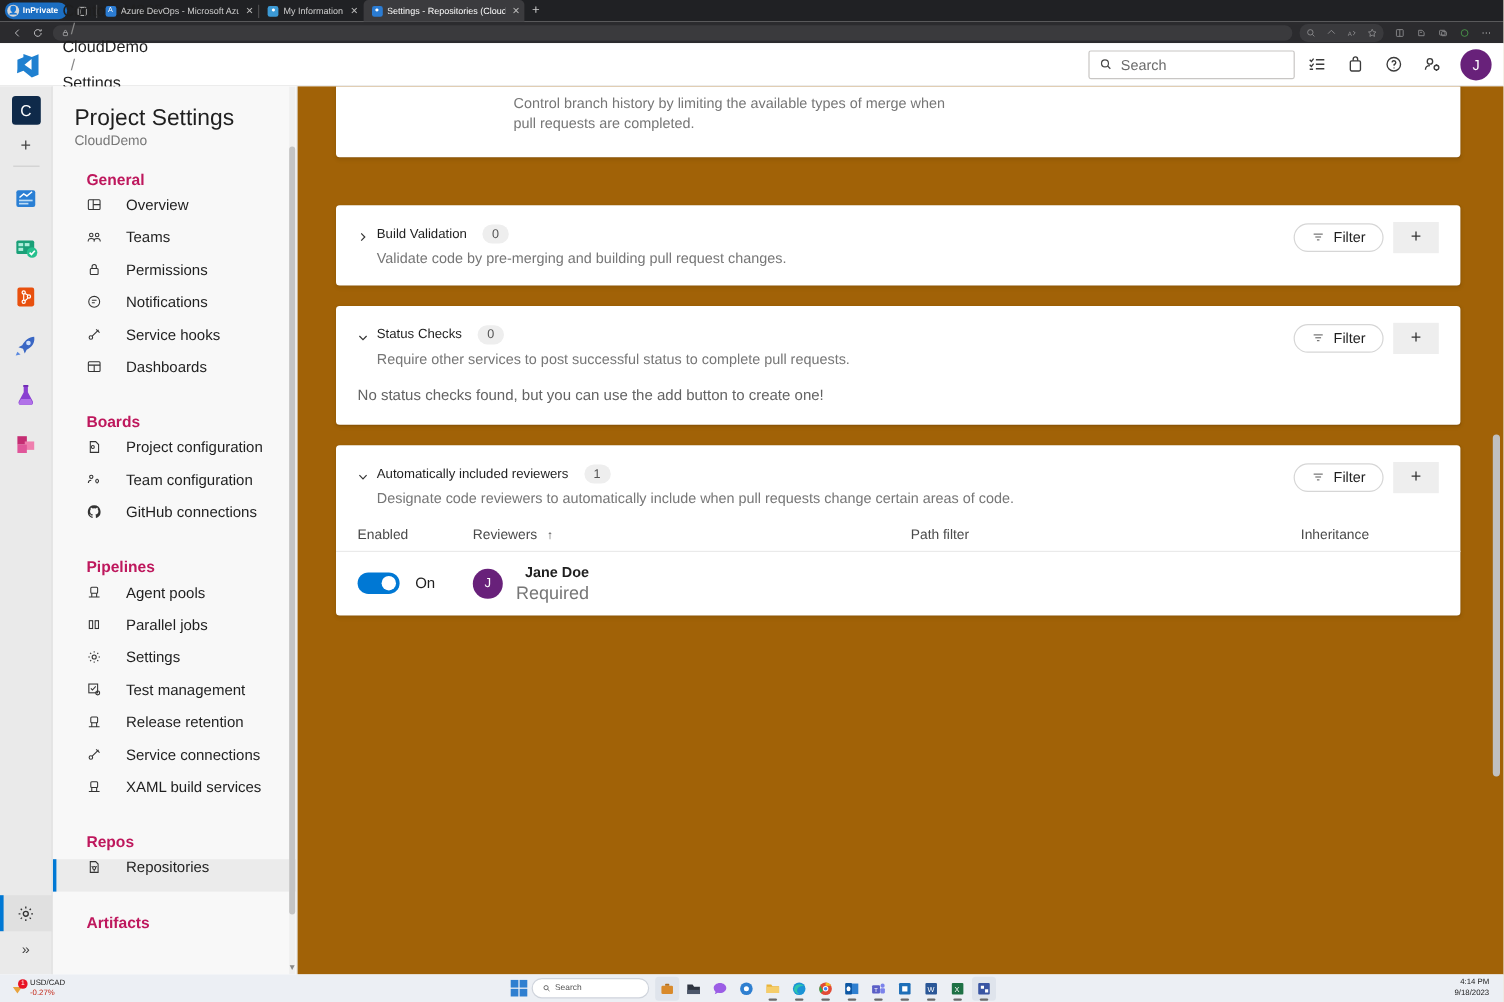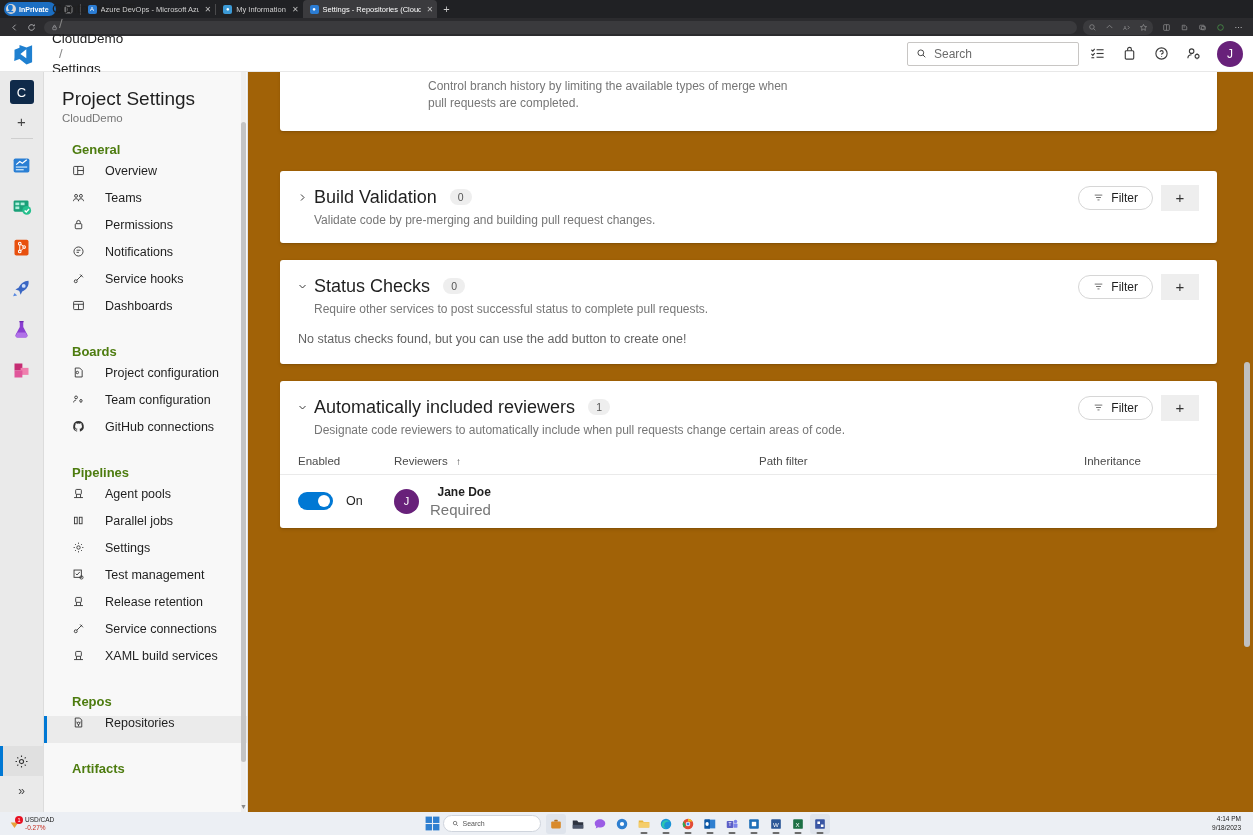--- a/index.html
+++ b/index.html
@@ -142,21 +142,21 @@
   }
 
   
   .sidebar {
     width: 204px; background: #f8f8f8; border-right: 1px solid #e3e3e3;
     padding: 16px 0 0 0; position: relative; overflow: hidden; flex: 0 0 auto;
   }
   .sb-title { font-size: 19px; color: #1f1f1f; padding: 0 0 0 18px; font-weight: 400; }
   .sb-sub { font-size: 11.5px; color: #777; padding: 2px 0 0 18px; }
   .sb-group {
-    font-size: 13px; font-weight: 700; color: #4d7c0f;
+    font-size: 13px; font-weight: 700; color: #be185d;
     padding: 18px 0 7px 28px;
   }
   .sb-item {
     display: flex; align-items: flex-start; gap: 20px; height: 27px;
     padding-left: 28px; font-size: 12.5px; color: #1f1f1f; position: relative;
   }
   .sb-item.sel { background: #ebebeb; }
   .sb-item.sel::before {
     content: ''; position: absolute; left: 0; top: 0; bottom: 0;
     width: 3px; background: #0078d4;
@@ -185,21 +185,21 @@
     margin-bottom: 17px; position: relative;
   }
   .card-head { display: flex; padding: 16px 18px 0 18px; }
   .chev {
     width: 16px; font-size: 13px; color: #333; flex: 0 0 auto;
     line-height: 1.2; padding-top: 3px;
   }
   .chev svg { width: 9px; height: 9px; }
   .card-headtext { flex: 1; }
   .card-title-row { display: flex; align-items: center; gap: 13px; }
-  .card-title { font-size: 18px; color: #1f1f1f; font-weight: 400; }
+  .card-title { font-size: 11px; color: #1f1f1f; font-weight: 400; }
   .count-pill {
     background: #eeeeee; border-radius: 9px; min-width: 22px; height: 16px;
     display: flex; align-items: center; justify-content: center;
     font-size: 10.5px; color: #555; padding: 0 6px;
   }
   .card-desc { font-size: 12px; color: #767676; margin-top: 5px; }
   .card-actions {
     position: absolute; right: 18px; top: 14px;
     display: flex; align-items: center; gap: 8px;
   }

